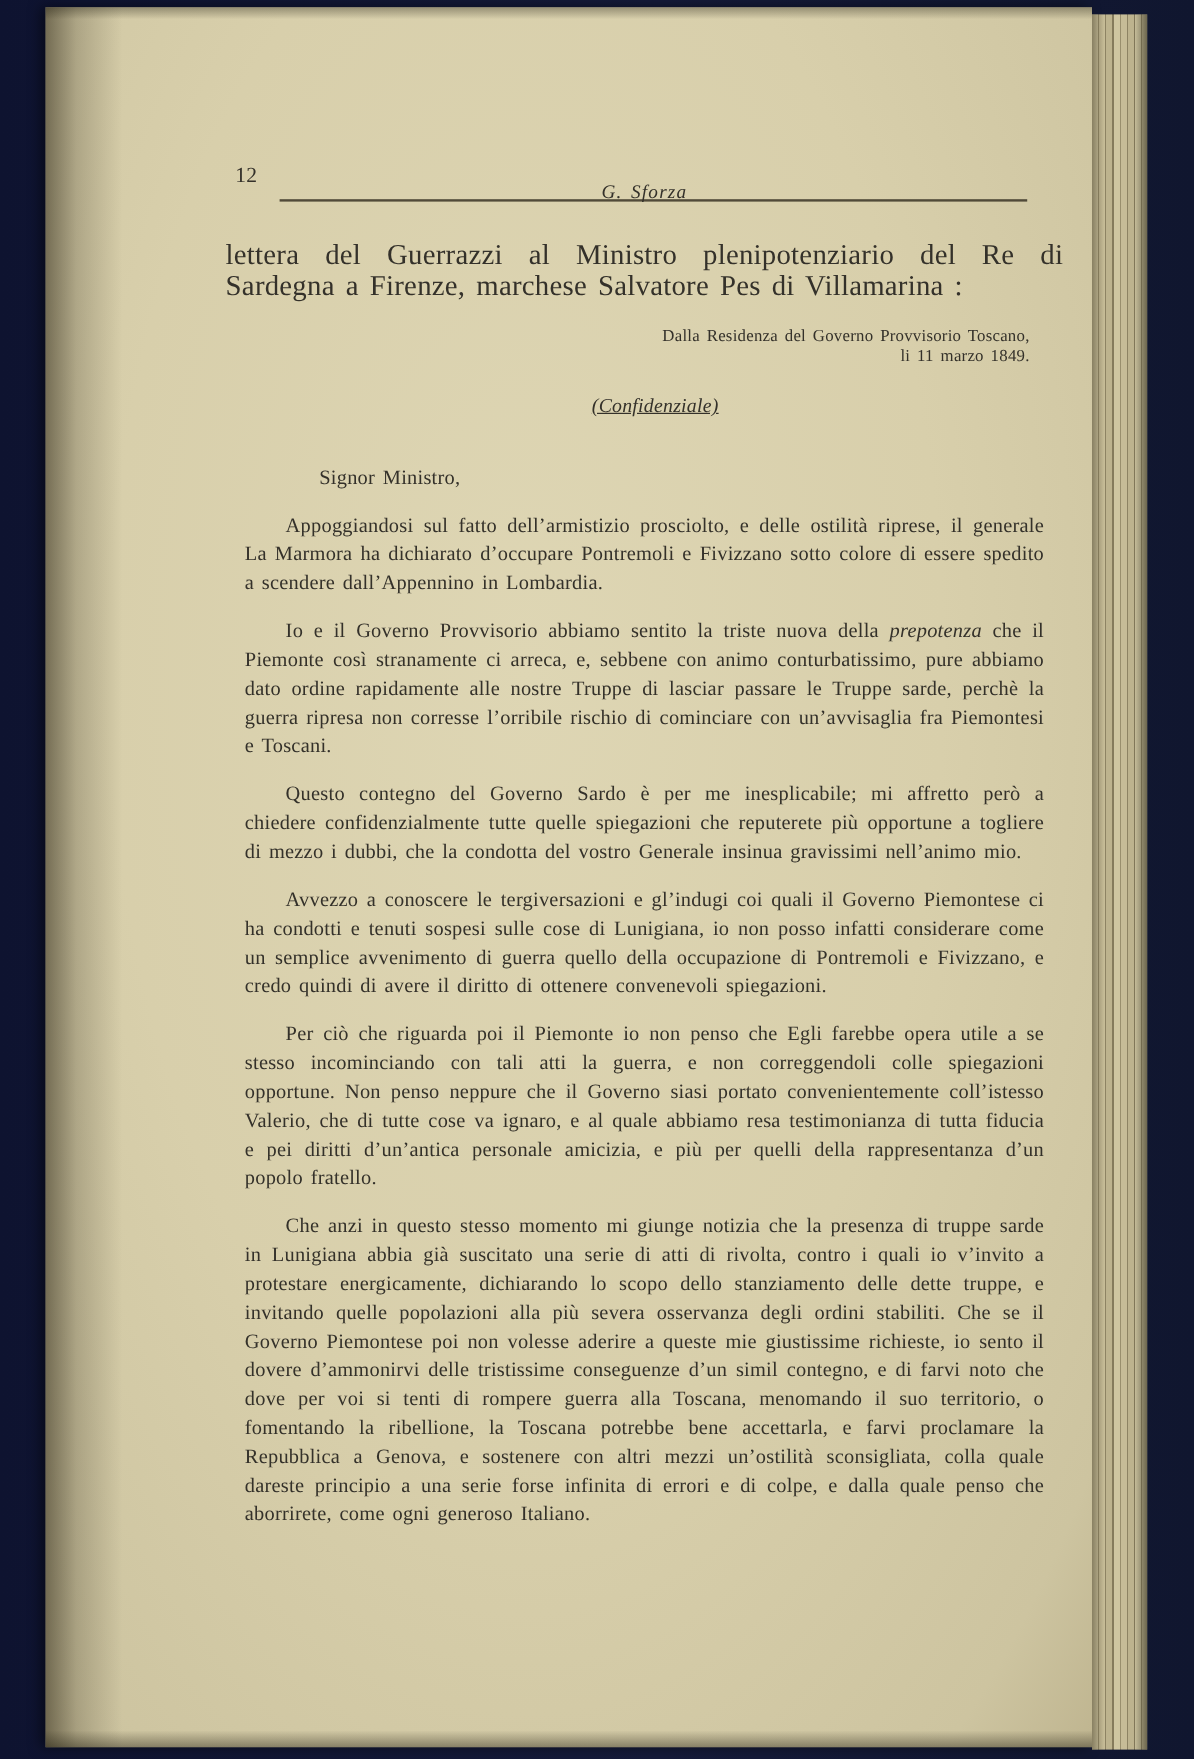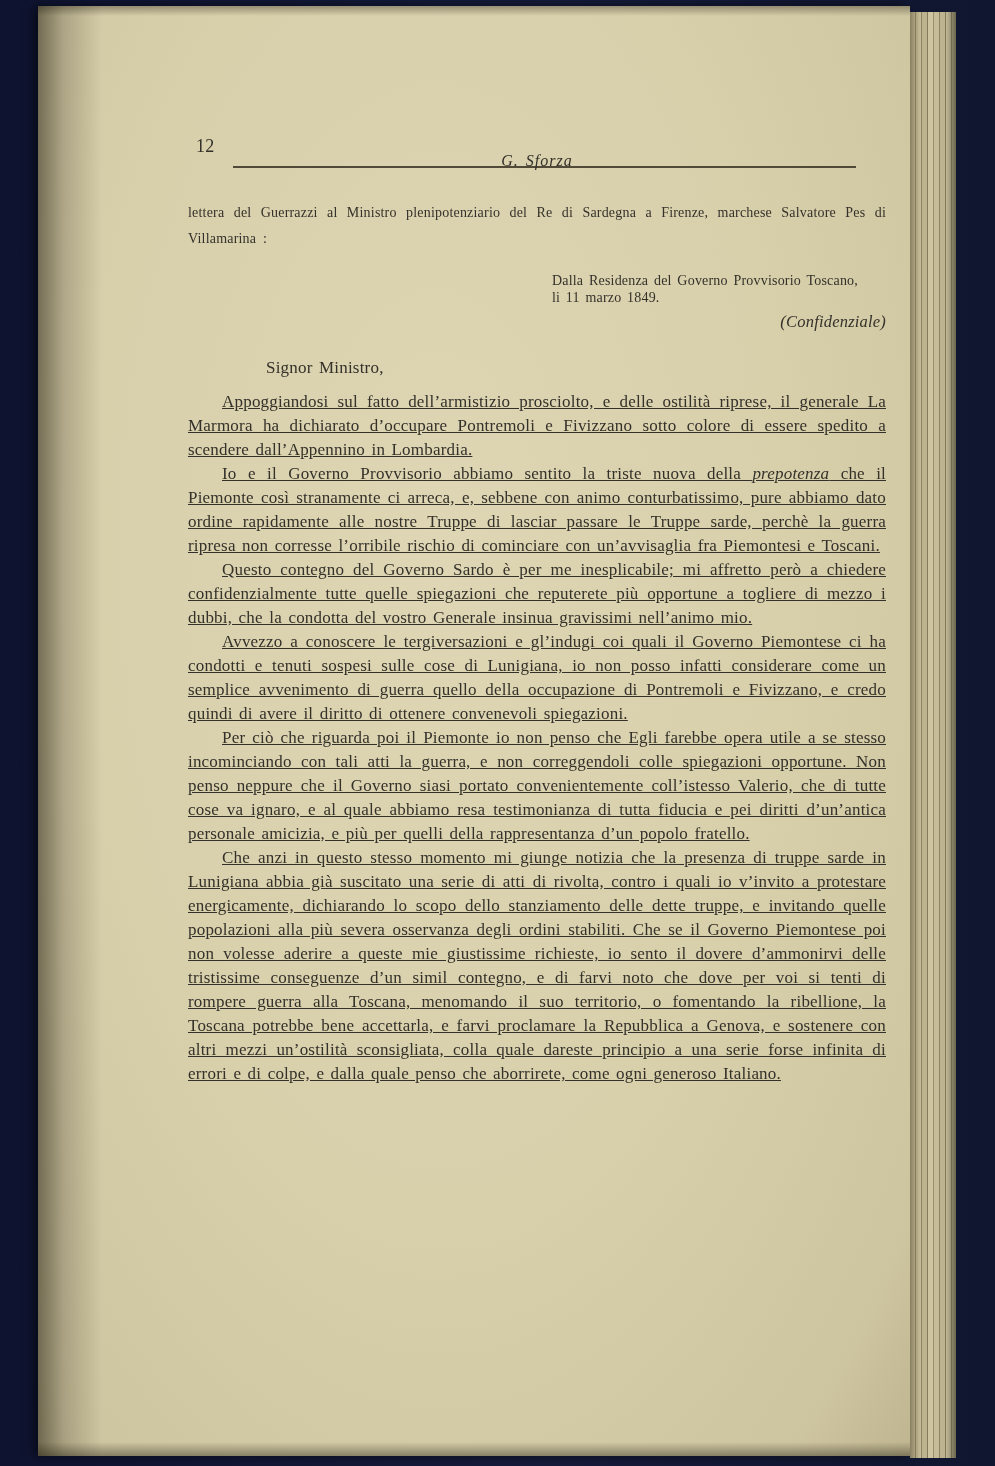--- a/index.html
+++ b/index.html
@@ -77,50 +77,50 @@
     font-size:16px;
     letter-spacing:1px;
   }
   .header-rule {
     margin:6px 30px 0 45px;
     height:2px;
     background:rgba(56,50,36,0.85);
   }
   .letter-intro {
     margin-top:32px;
-    font-size:14px;
+    font-size:24px;
     line-height:26px;
     word-spacing:3px;
   }
   .dateline {
     margin-top:20px;
     margin-right:28px;
     margin-left:auto;
     width:fit-content;
-    text-align:left;
+    text-align:right;
     font-size:14px;
     line-height:17px;
   }
   .confidential {
-    margin-top:4px;
+    margin-top:20px;
     margin-left:18px;
     font-style:italic;
     font-size:16.5px;
-    text-align:right;
+    text-align:center;
+    text-decoration:underline;
   }
   .salutation {
-    margin-top:22px;
+    margin-top:36px;
     margin-left:78px;
     text-align:left;
   }
   .body-paragraphs { margin-top:10px; }
   .body-paragraphs p {
     text-indent:34px;
-    margin:0;
-    text-decoration:underline;
+    margin:16px;
   }
   .em-italic { font-style:italic; }
 </style>
 </head>
 <body>
 
 <div class="photo-bg"></div>
 
 <div class="paper">
   <div class="gutter-shadow"></div>

